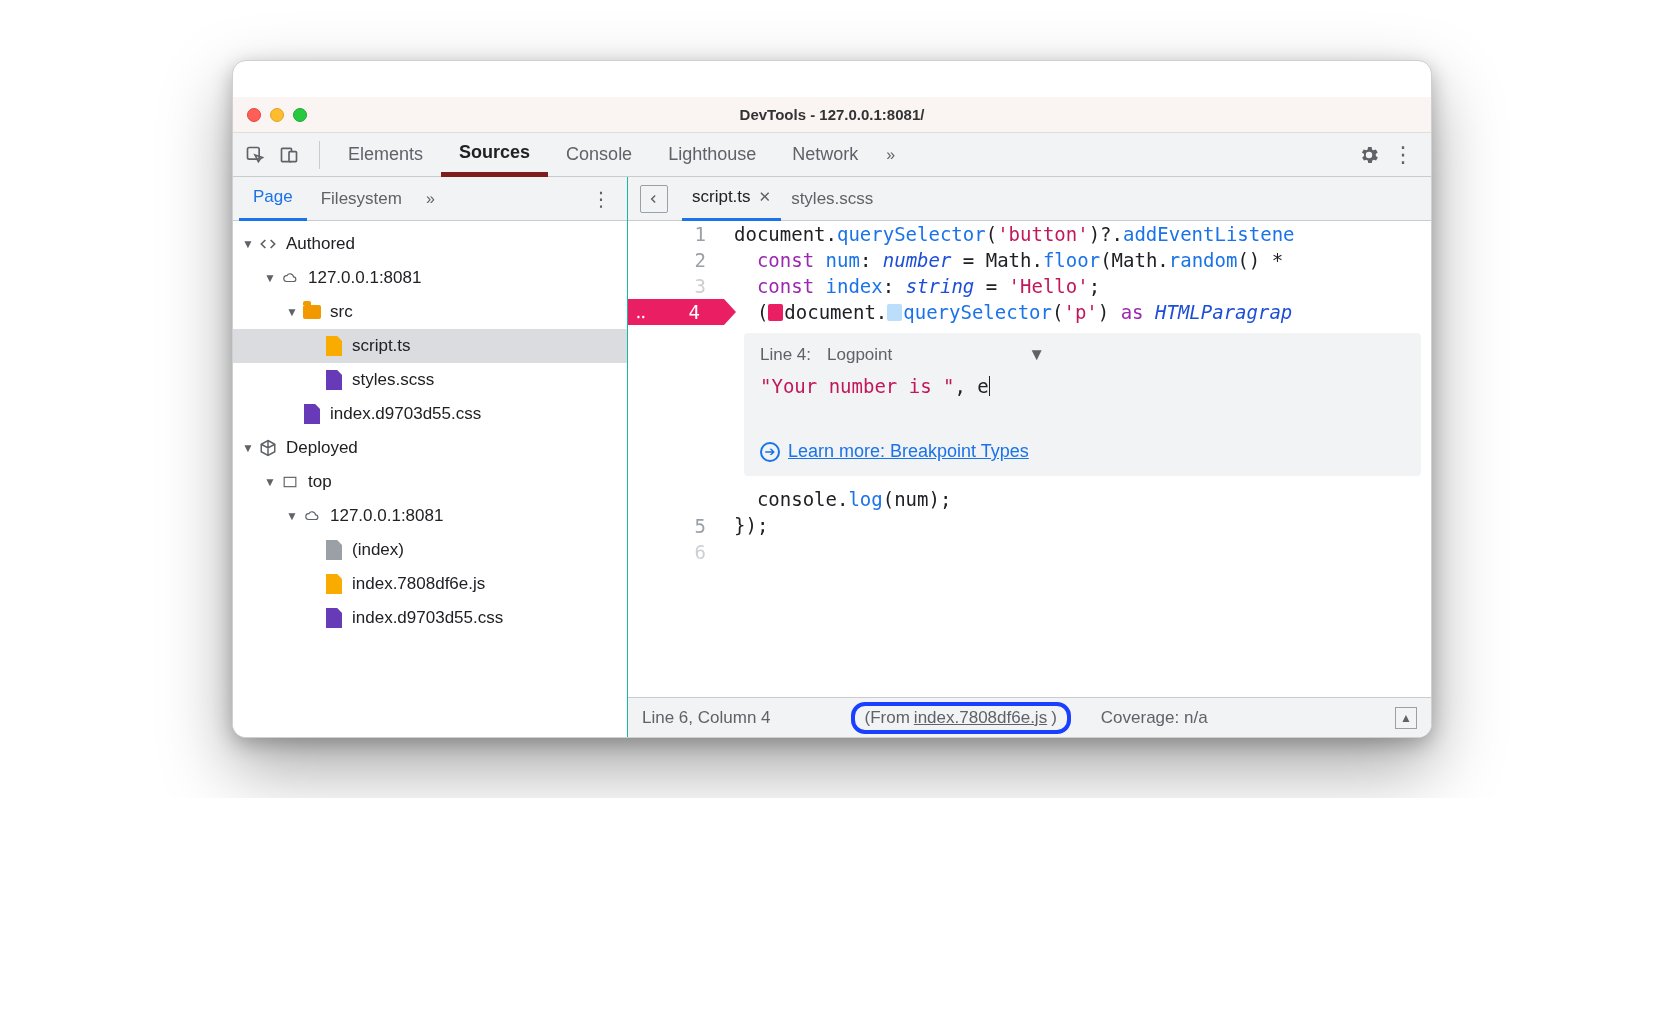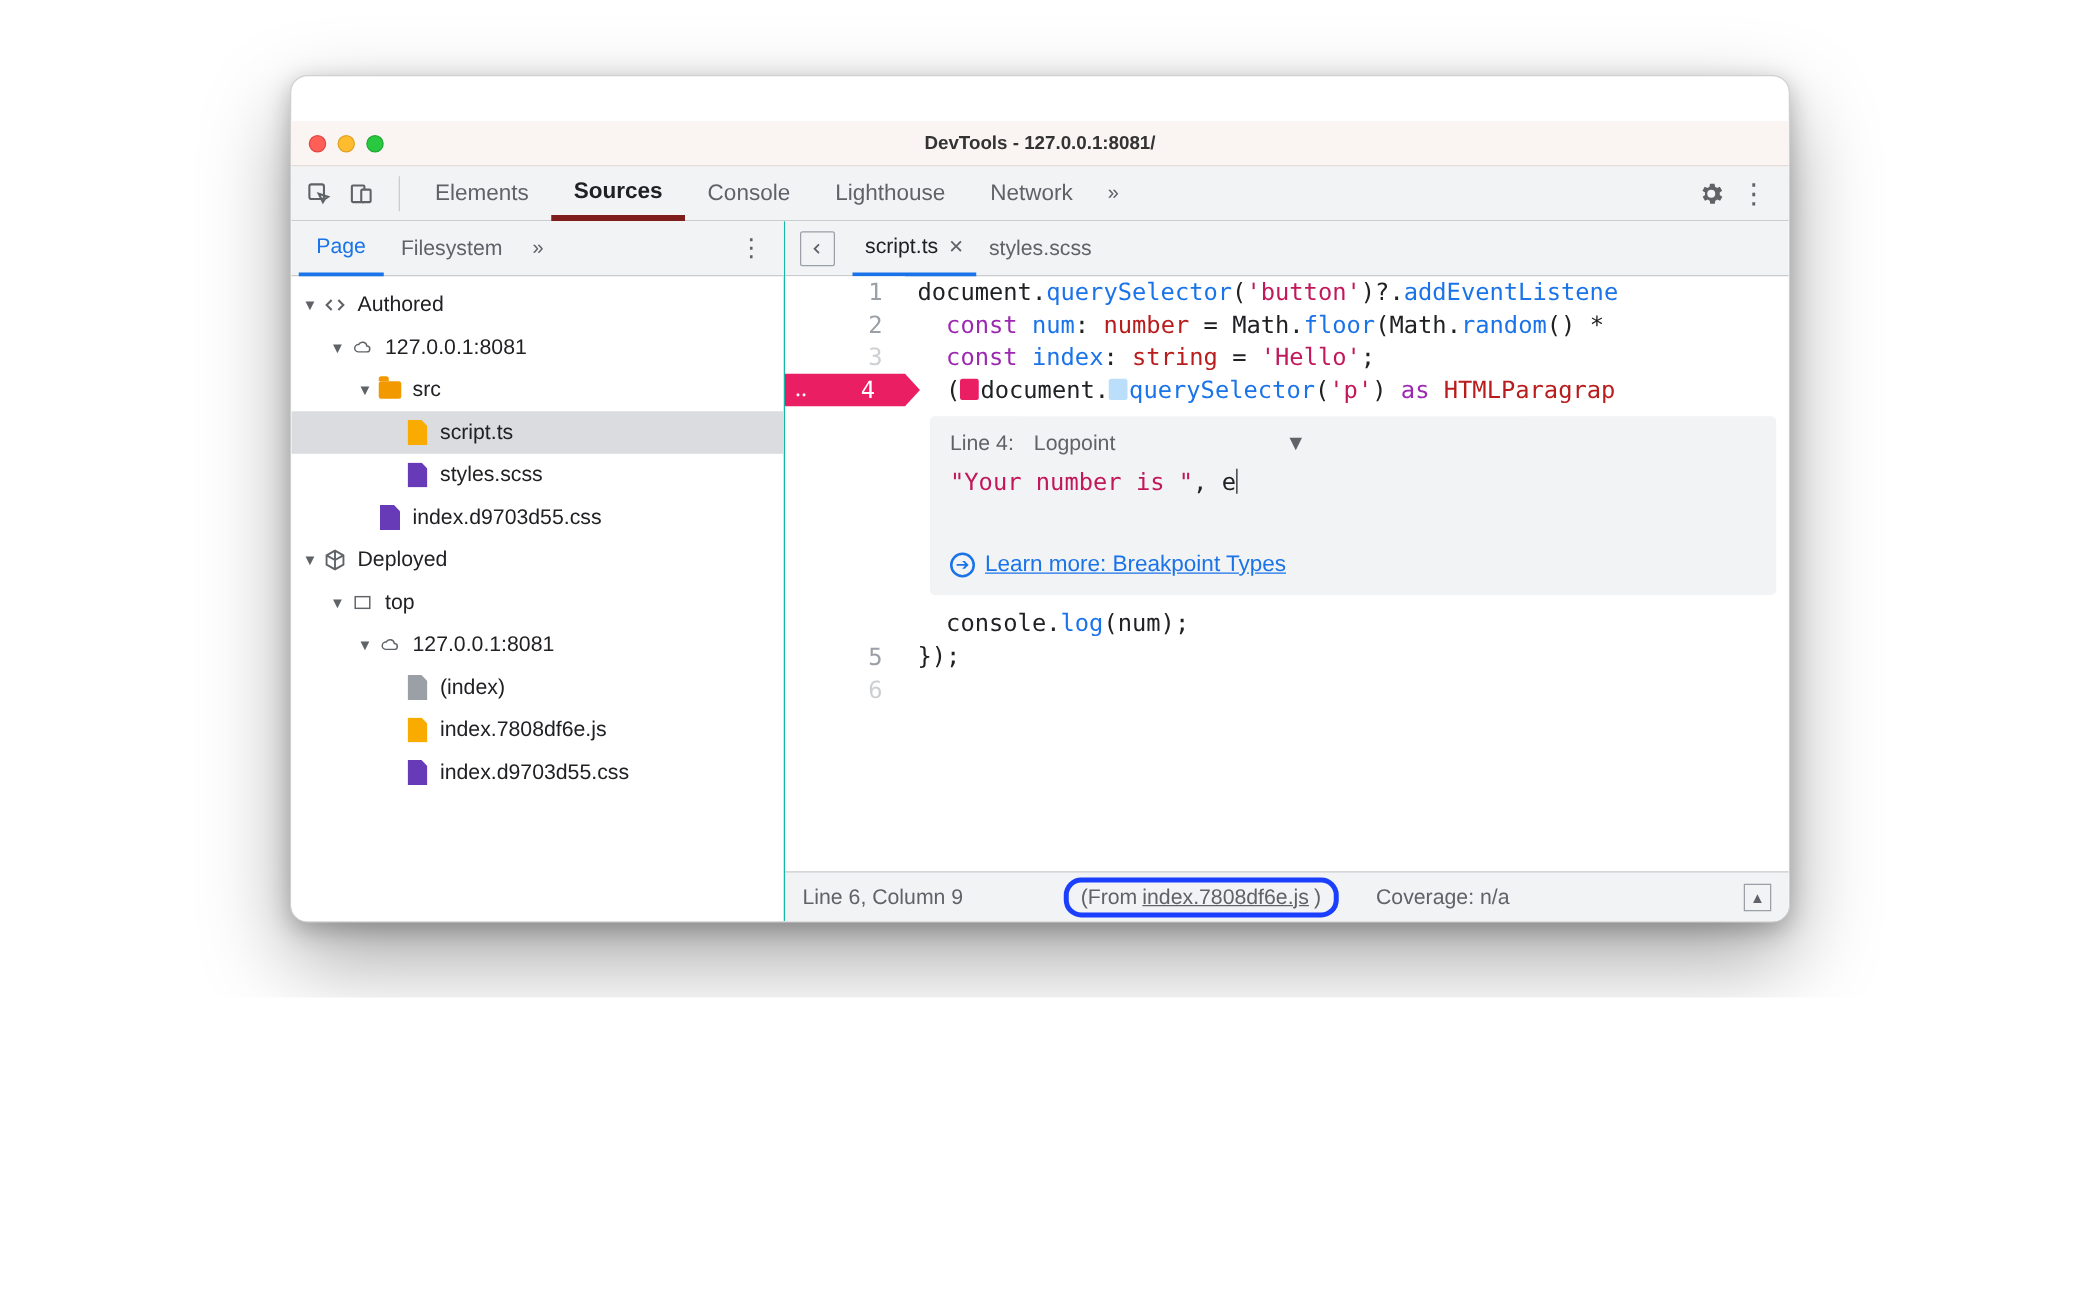--- a/index.html
+++ b/index.html
@@ -156,21 +156,21 @@
   .gutter .gline.bp::before {
     content:"‥"; position:absolute; left:8px; color:#fff; font-size:18px; top:0;
   }
   .gutter .faded { opacity:0.5; }
   .code {
     flex:1; padding-left:10px; color:#202124; overflow:hidden;
   }
   .code .cline { height:26px; line-height:26px; white-space:pre; }
   .tok-kw { color:#9c27b0; }
   .tok-var { color:#1a73e8; }
-  .tok-type { color:#b91c1c; }
+  .tok-type { color:#1d4ed8;font-style:italic; }
   .tok-str { color:#c2185b; }
   .tok-op { color:#202124; }
   .pink-badge {
     display:inline-block; width:15px; height:17px; background:#e91e63;
     border-radius:2px; vertical-align:-2px; margin-right:1px;
   }
   .blue-badge {
     display:inline-block; width:15px; height:17px; background:#bbdefb;
     border-radius:2px; vertical-align:-2px; margin-right:1px;
   }
@@ -422,21 +422,21 @@
               <a href="#">Learn more: Breakpoint Types</a>
             </div>
           </div>
 
           <div class="cline">  console.<span class="tok-var">log</span>(num);</div>
           <div class="cline">});</div>
         </div>
       </div>
 
       <div class="statusbar">
-        <span>Line 6, Column 9</span>
+        <span>Line 6, Column 4</span>
         <span style="flex:0 0 20px;"></span>
         <span class="from-pill">
           <span>(From </span>
           <a href="#">index.7808df6e.js</a>
           <span>)</span>
         </span>
         <span>Coverage: n/a</span>
         <div class="spacer"></div>
         <div class="tri">▲</div>
       </div>

